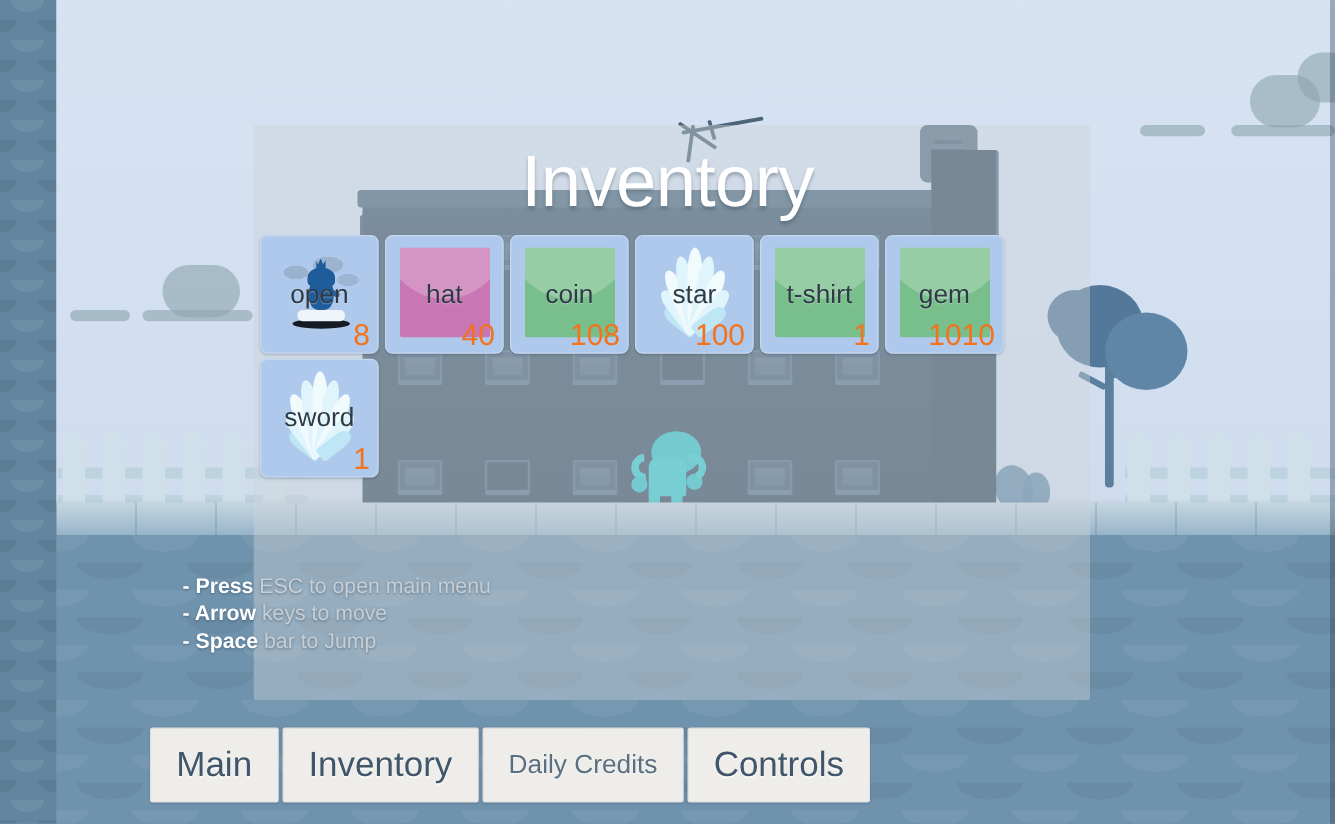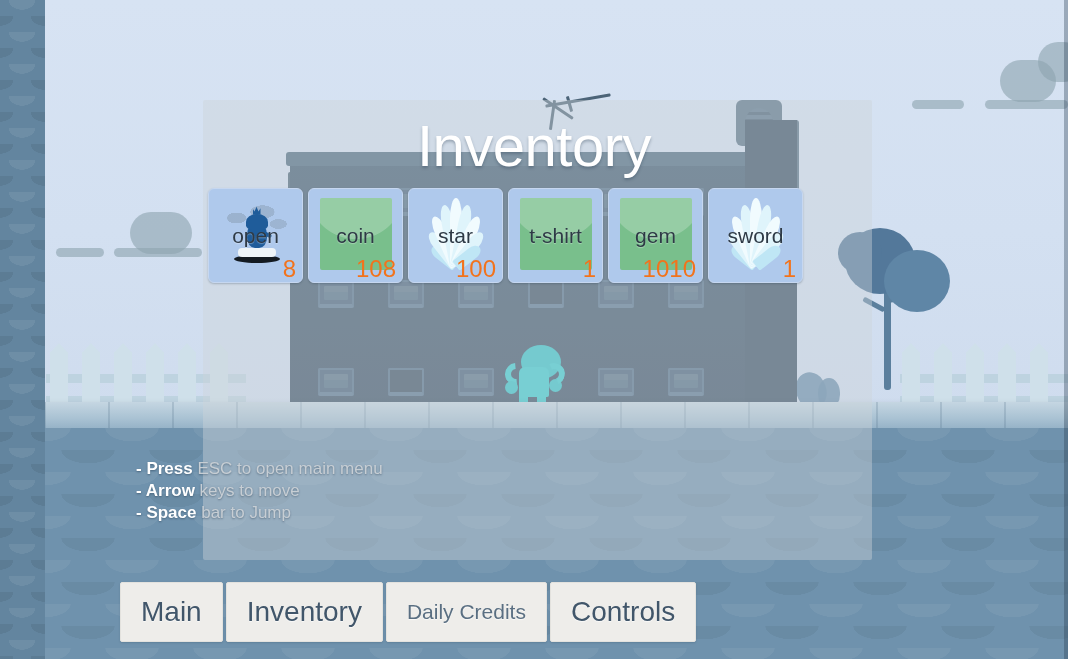--- a/index.html
+++ b/index.html
@@ -253,21 +253,21 @@
     background:#1f5c9a; border-radius:2px; transform:rotate(25deg);
   }
 
   
   .hints {
     position:absolute; left:136px; top:458px;
     font-size:17px; line-height:22px; color:#c7ced4;
     text-shadow:0 1px 2px rgba(30,50,70,.45);
   }
   .hints .k { color:#ffffff; font-weight:bold; }
-  .hints div { white-space:nowrap; }
+  .hints div { white-space:nowrap;margin-left:10px; }
 
   
   .navbar {
     position:absolute; left:120px; top:582px;
     display:flex; align-items:stretch; gap:3px;
   }
   .navbtn {
     background:#eeedea;
     border:1px solid #e3e2de;
     border-radius:2px;
@@ -447,20 +447,27 @@
               <div class="bird-shadow"></div>
               <div class="bird-base"></div>
               <div class="bird-body"></div>
               <div class="bird-head"></div>
               <div class="bird-crown"></div>
               <div class="bird-wing"></div>
             </div>
           </div>
           <div class="slot-label">open</div>
           <div class="slot-count">8</div>
+        </div>
+        <div class="slot">
+          <div class="slot-art">
+            <div class="art-square pink"></div>
+          </div>
+          <div class="slot-label">hat</div>
+          <div class="slot-count">40</div>
         </div>
         <div class="slot">
           <div class="slot-art">
             <div class="art-square green"></div>
           </div>
           <div class="slot-label">coin</div>
           <div class="slot-count">108</div>
         </div>
         <div class="slot">
           <div class="slot-art">

